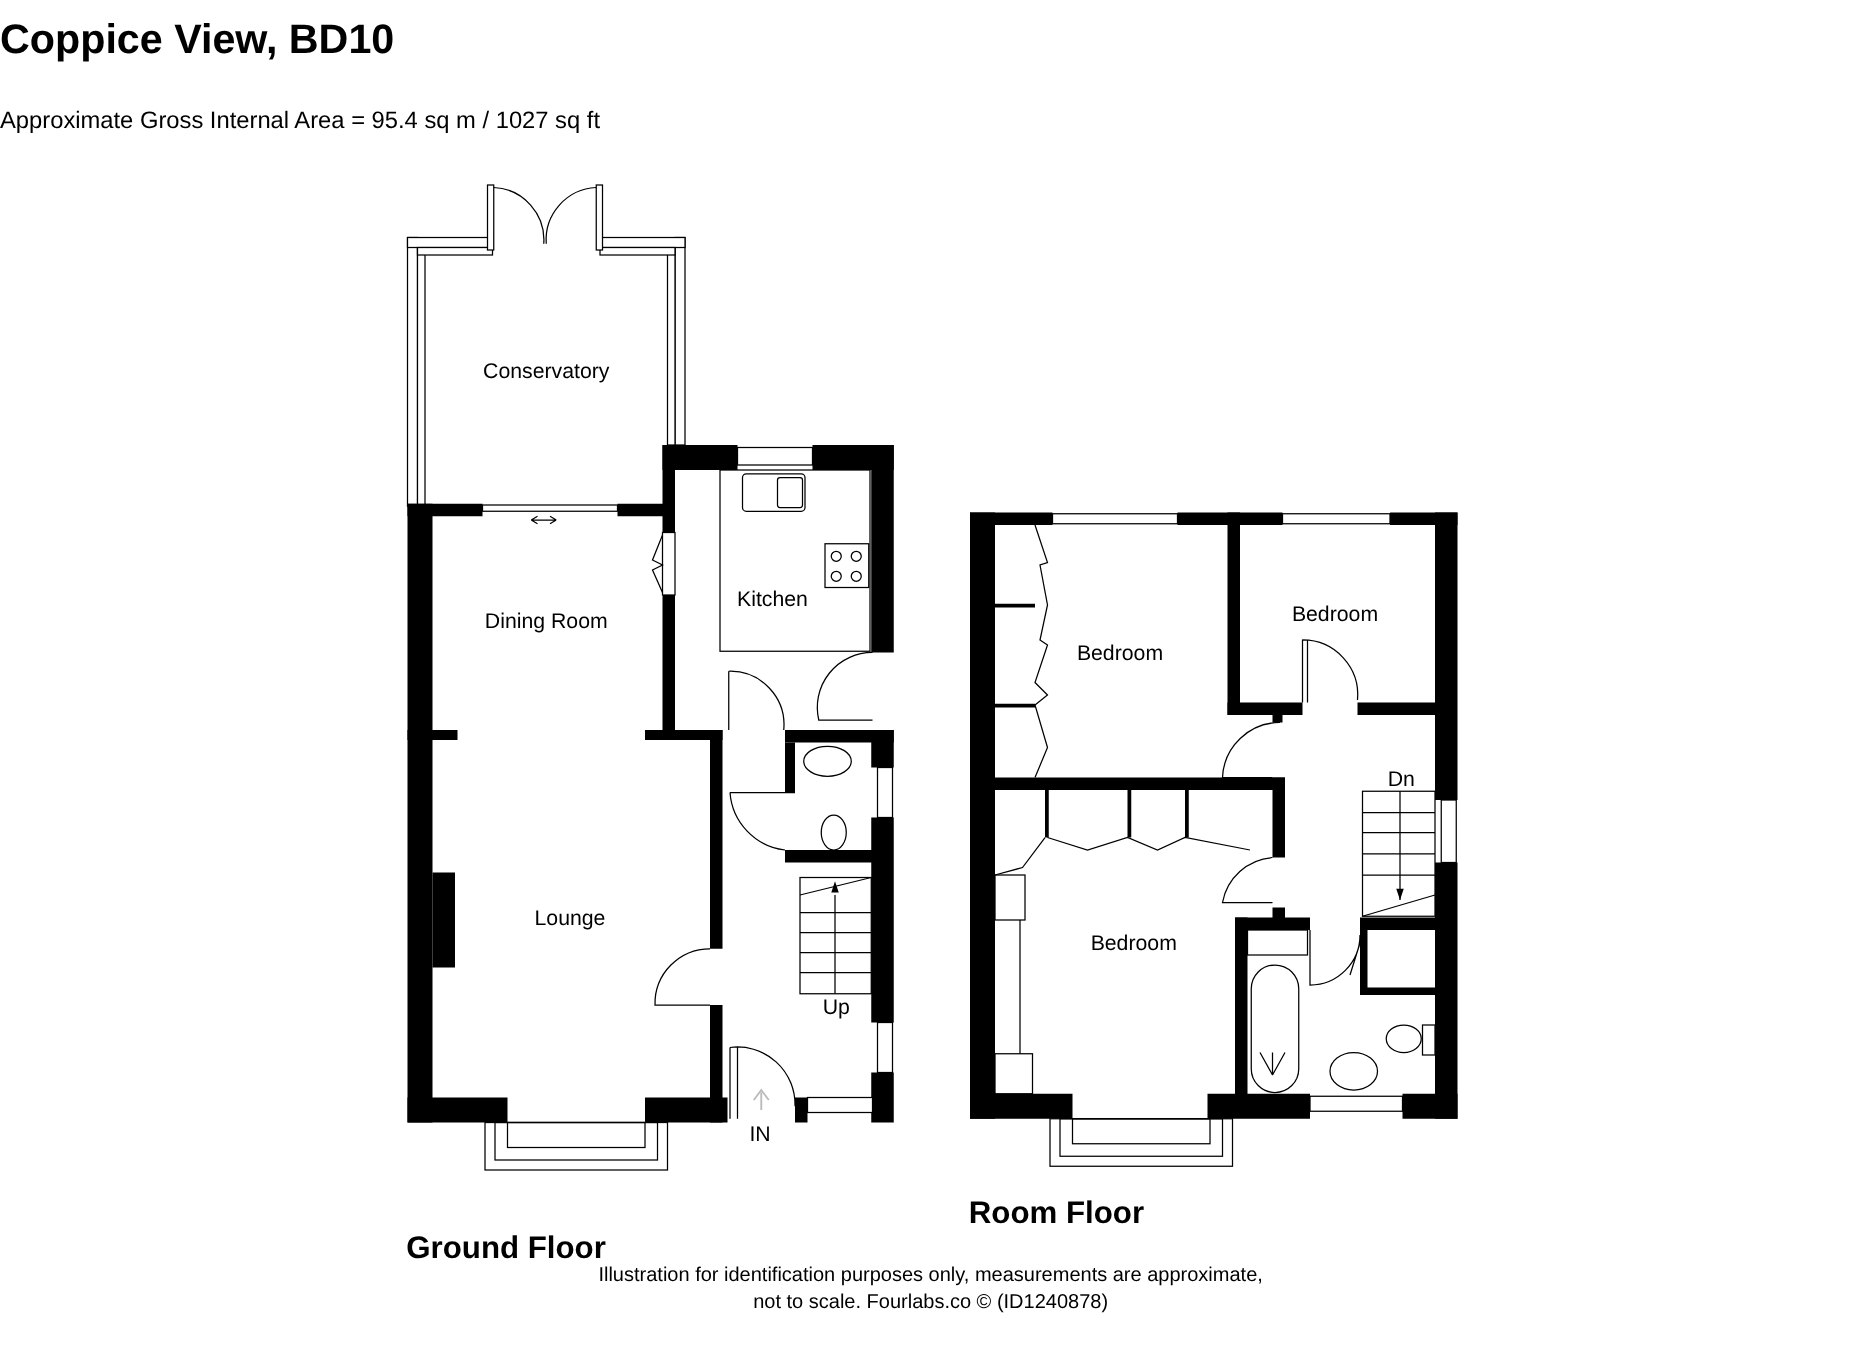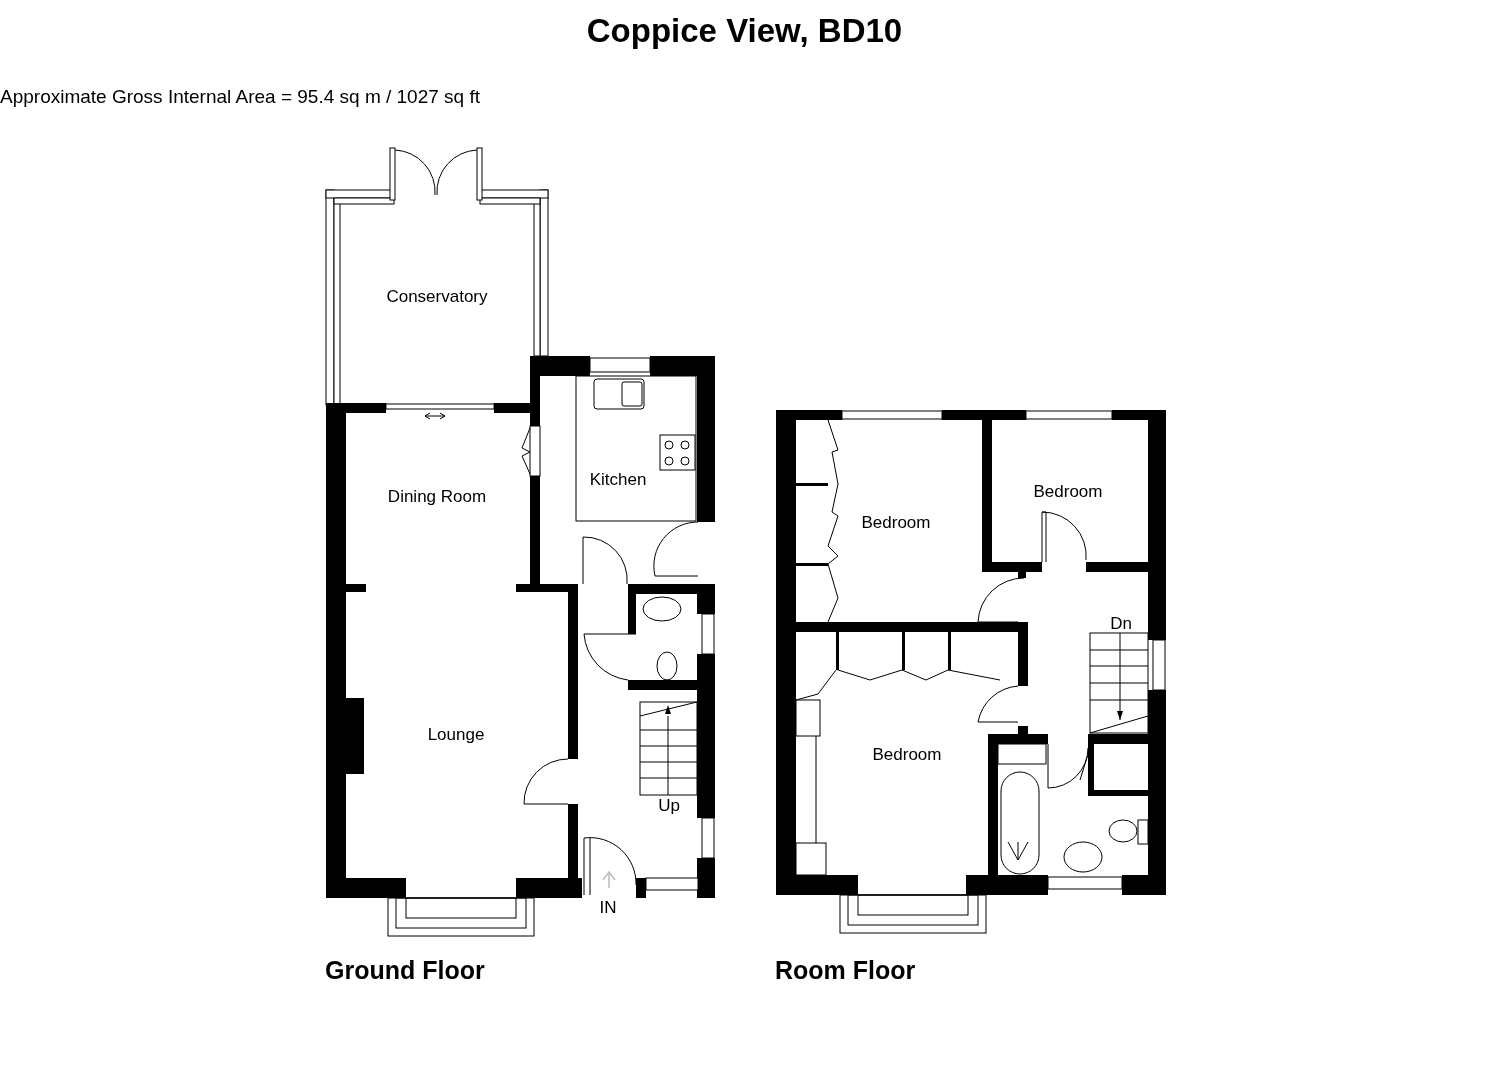--- a/index.html
+++ b/index.html
@@ -1,17 +1,17 @@
 <!DOCTYPE html>
 <html><head>
 <meta charset="utf-8">
 <style>
   html,body{margin:0;padding:0;background:#fff;}
   body{width:1489px;height:1080px;position:relative;overflow:hidden;font-family:"Liberation Sans",sans-serif;color:#000;}
-  .title{position:absolute;left:0;width:1489px;top:12px;text-align:center;font-size:33px;font-weight:bold;}
+  .title{position:absolute;left:0;width:1489px;top:12px;font-size:33px;font-weight:bold;}
   .subtitle{position:absolute;left:0;width:1489px;top:86px;font-size:19px;}
   .floor-label{position:absolute;top:956px;font-size:25px;font-weight:bold;}
   .footer{position:absolute;left:0;width:1489px;top:1010px;text-align:center;font-size:16px;line-height:21px;}
   svg{position:absolute;left:0;top:0;}
   .room-label{font-family:"Liberation Sans",sans-serif;font-size:17px;fill:#000;}
   .w{fill:#000;}
   .thin{fill:none;stroke:#000;stroke-width:1;}
   .win{fill:#fff;stroke:#000;stroke-width:1;}
 </style>
 </head>
@@ -183,17 +183,19 @@
     <rect class="thin" x="848" y="895" width="130" height="30"></rect>
     <rect class="thin" x="858" y="895" width="110" height="20"></rect>
 
     <text class="room-label" x="896" y="528" text-anchor="middle">Bedroom</text>
     <text class="room-label" x="1068" y="497" text-anchor="middle">Bedroom</text>
     <text class="room-label" x="907" y="760" text-anchor="middle">Bedroom</text>
     <text class="room-label" x="1121" y="629" text-anchor="middle">Dn</text>
   </g>
 </svg>
 
-<div class="floor-label" style="left:325px;">Ground Floor</div>
+<div class="floor-label" style="left:325px;margin-top:28px;">Ground Floor</div>
 <div class="floor-label" style="left:775px;">Room Floor</div>
 
 <div class="footer">
+  <div>Illustration for identification purposes only, measurements are approximate,</div>
+  <div>not to scale. Fourlabs.co © (ID1240878)</div>
 </div>
 
 </body></html>

